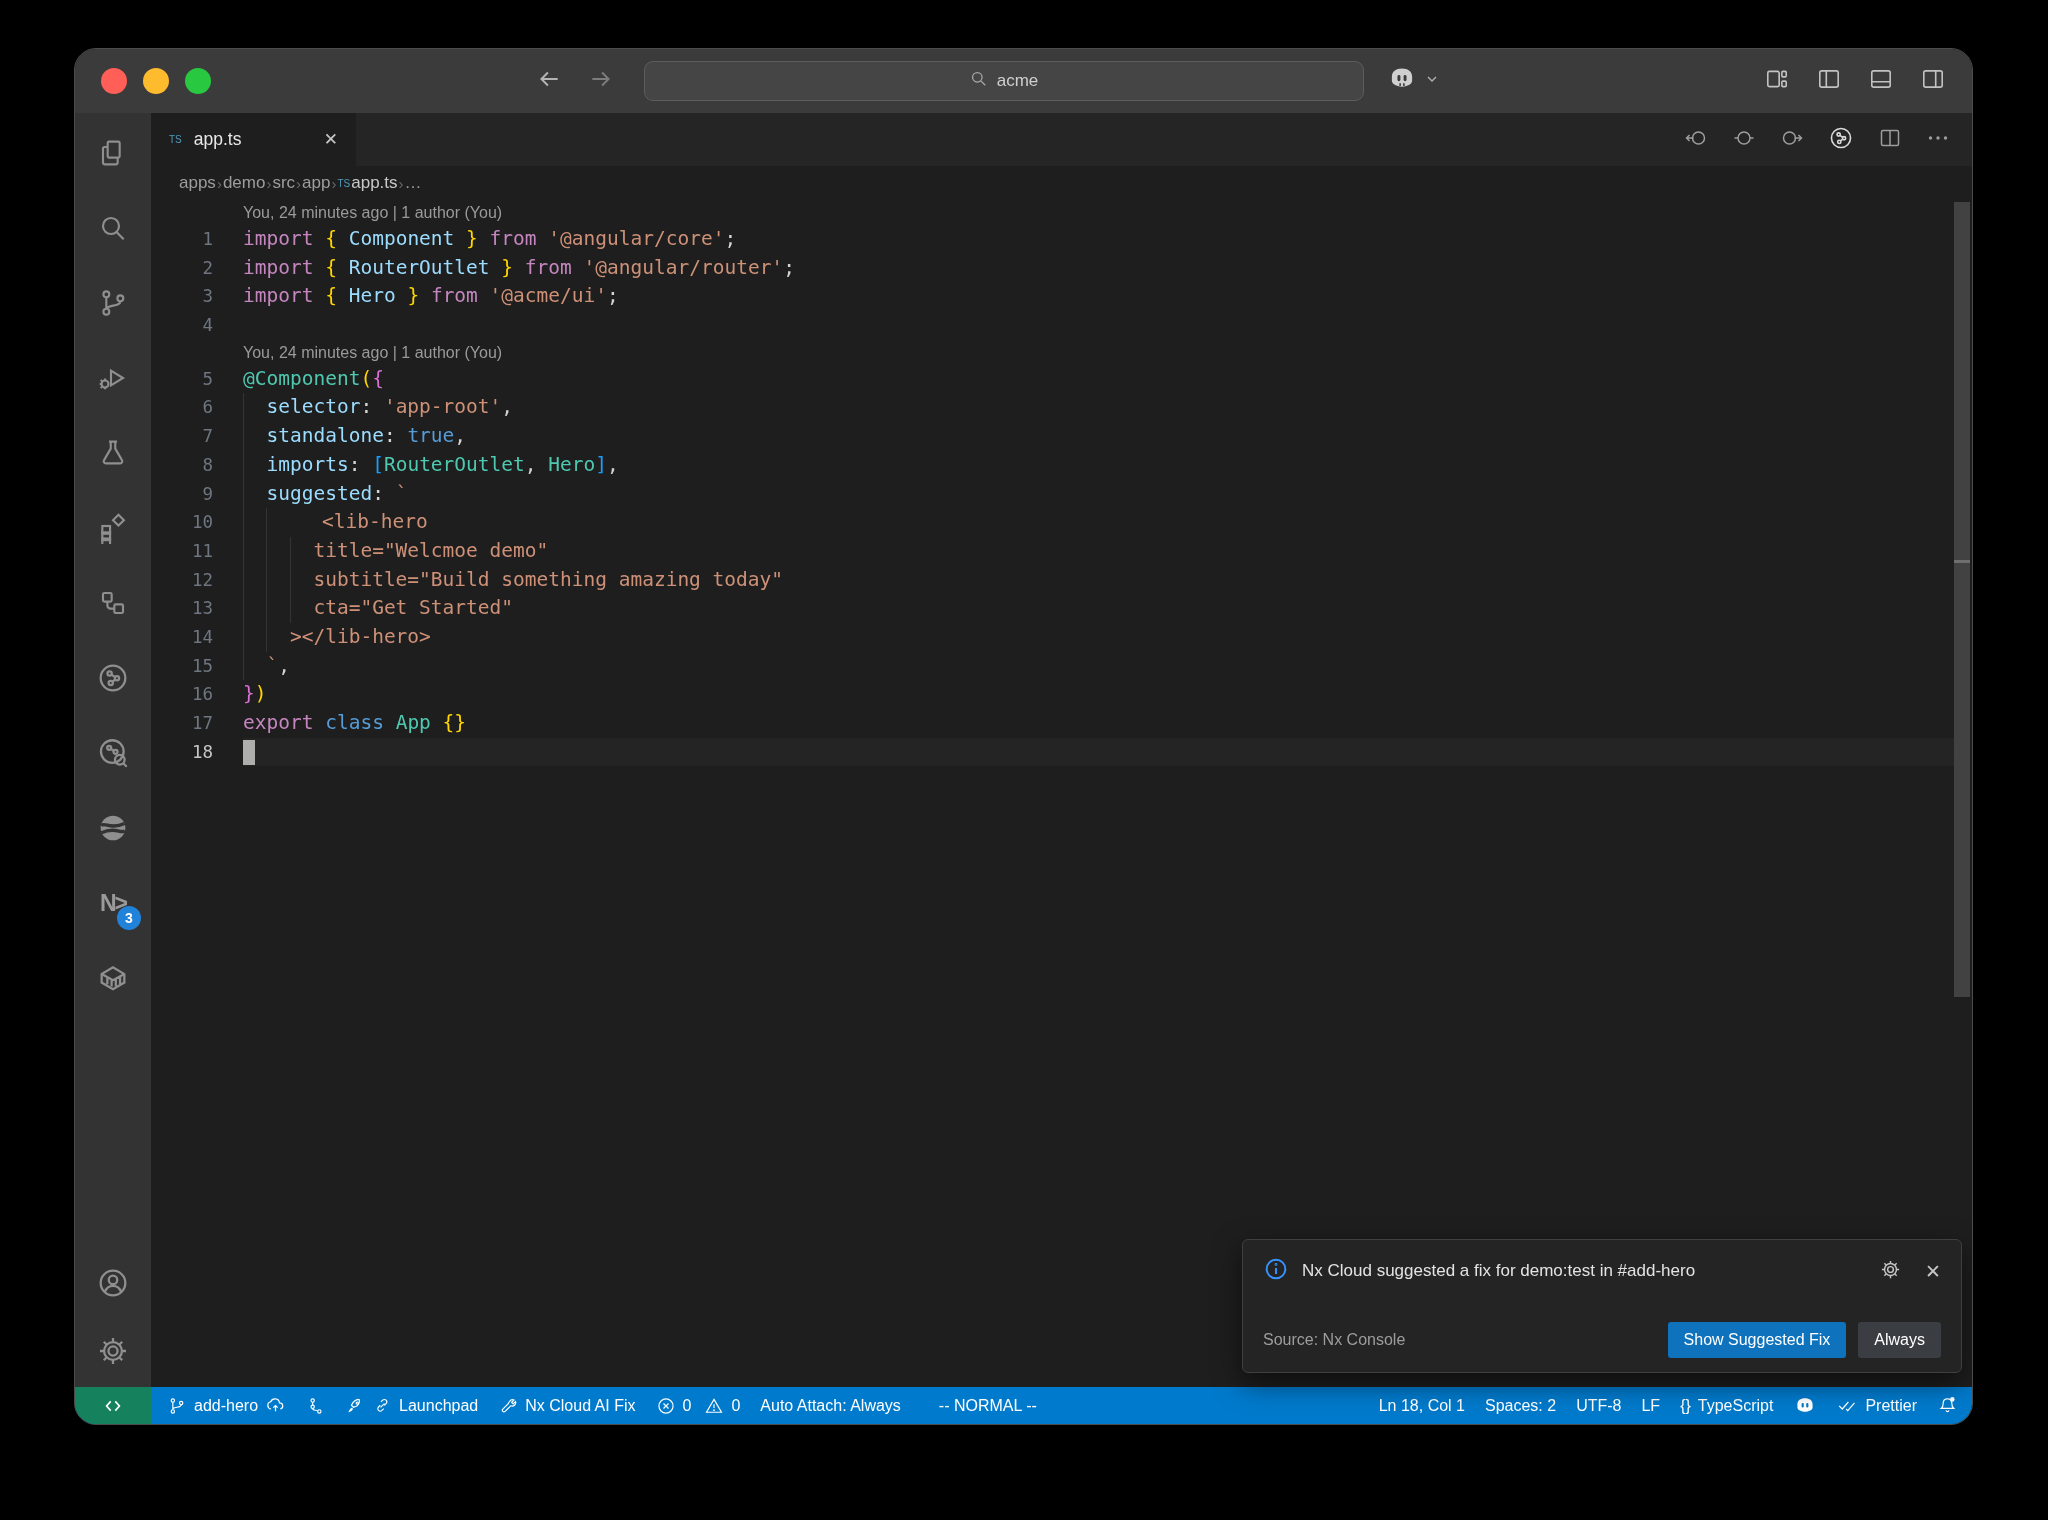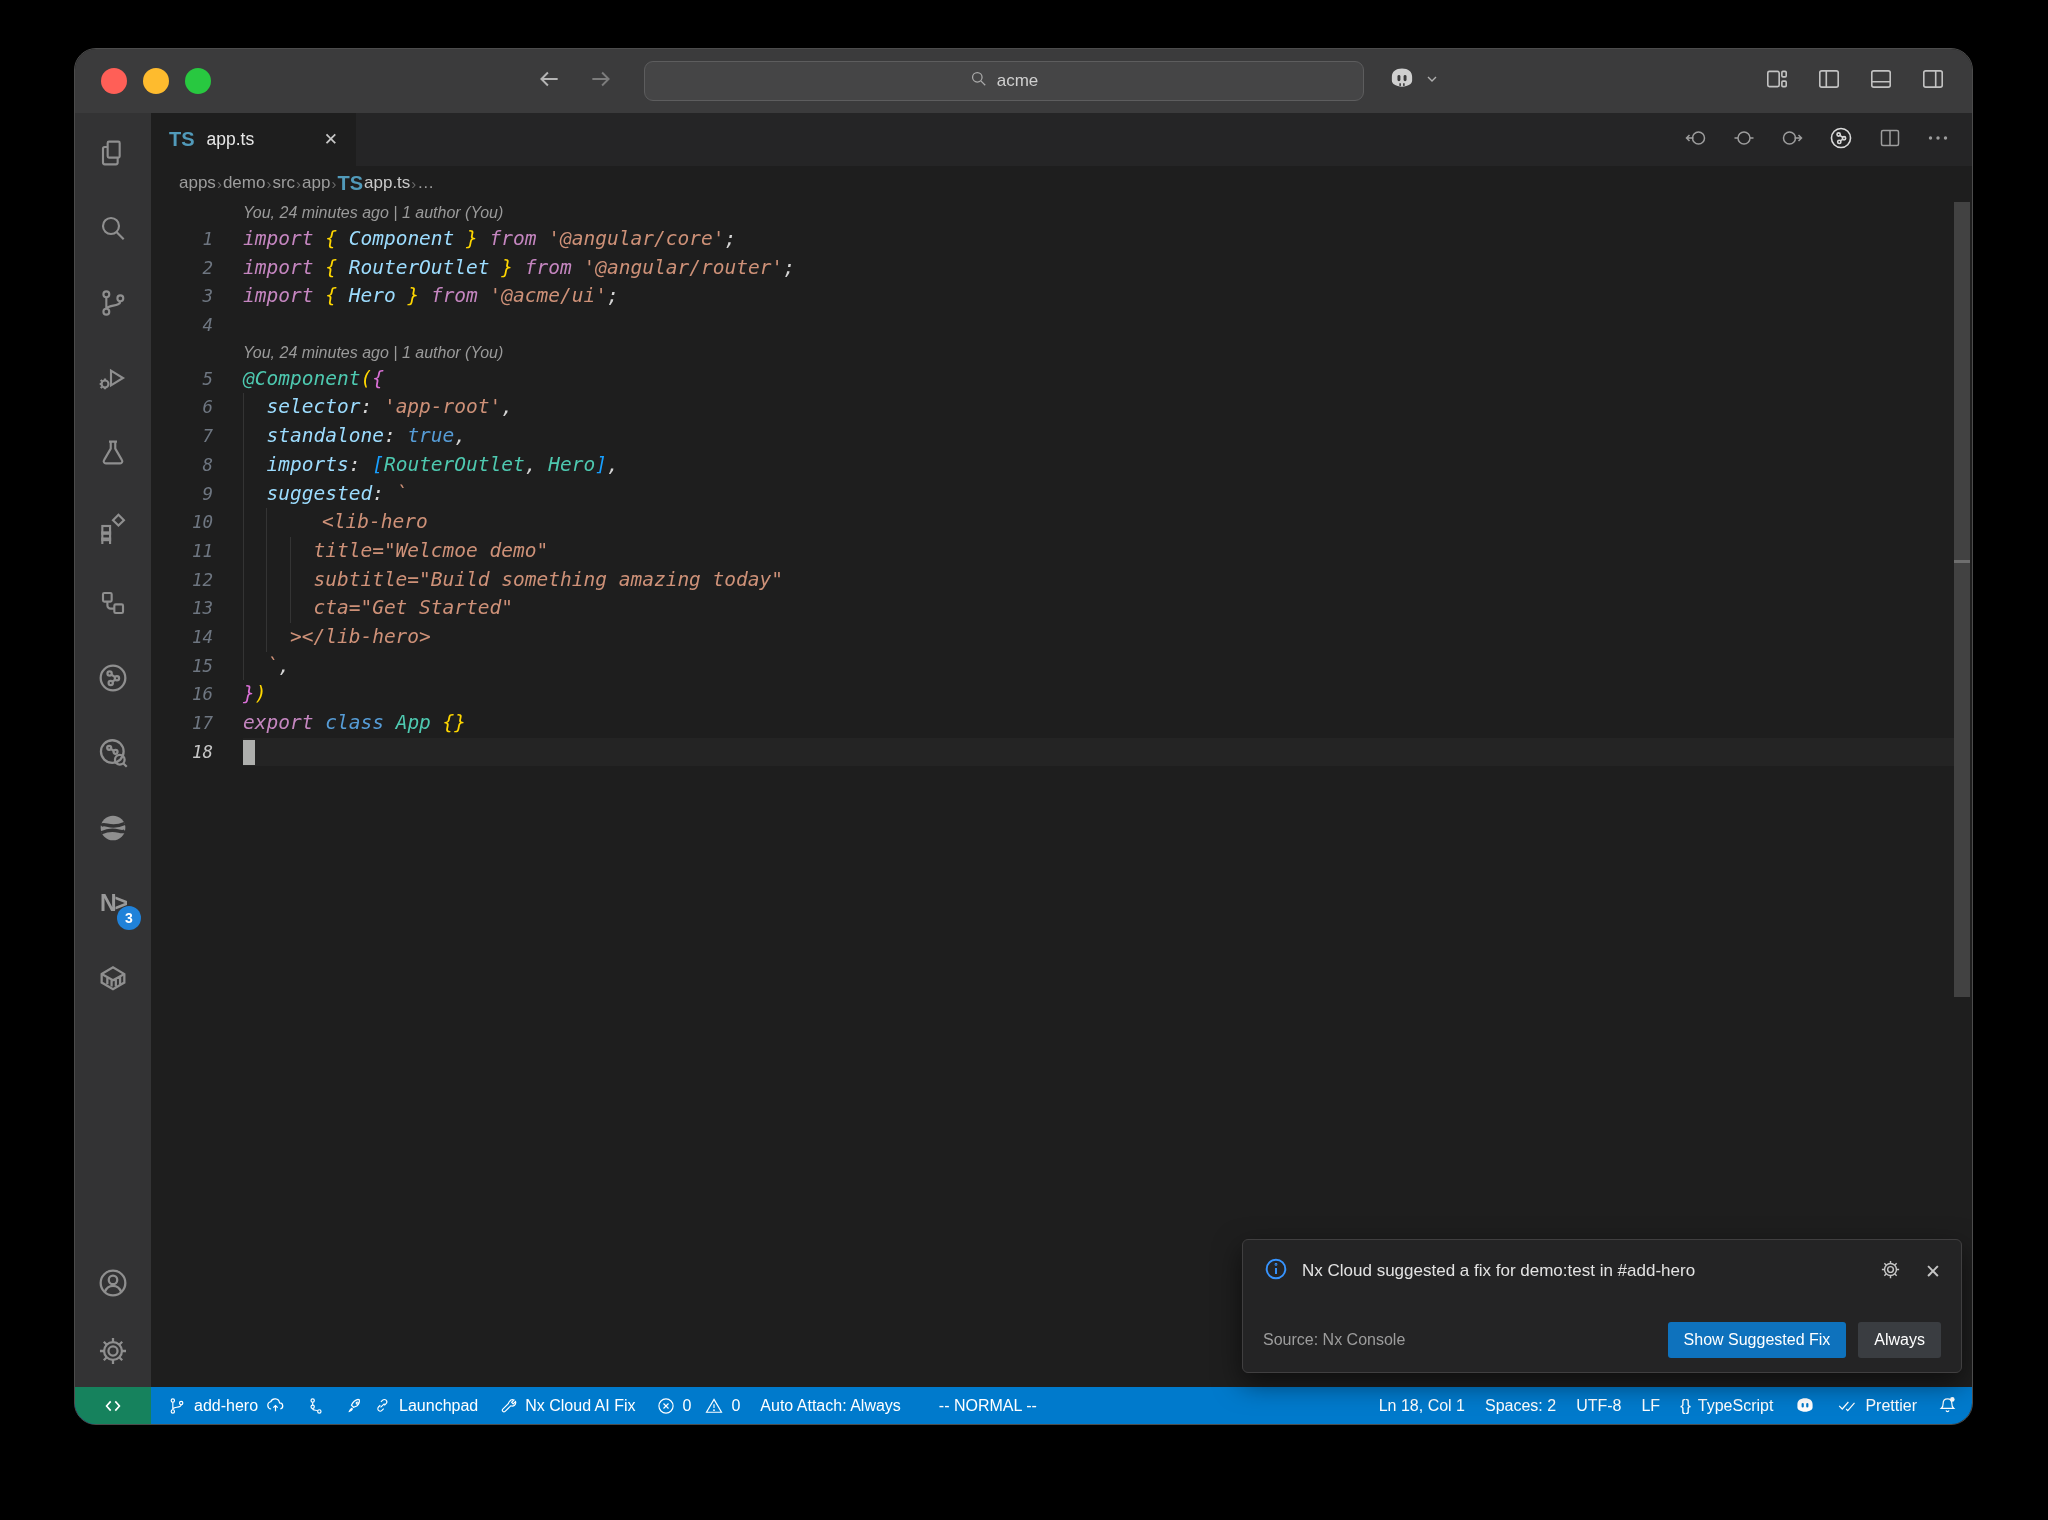--- a/index.html
+++ b/index.html
@@ -23,32 +23,32 @@
   .ab-top{display:flex;flex-direction:column;align-items:center;gap:27px;}
   .ab-bottom{margin-top:auto;display:flex;flex-direction:column;align-items:center;gap:20px;}
   .ab-icon{width:48px;height:48px;display:flex;align-items:center;justify-content:center;position:relative;color:#8f8f8f;}
   .ab-icon svg{stroke:#8f8f8f;fill:none;stroke-width:1.6;}
   .nx-glyph{font-size:23px;font-weight:700;color:#9a9a9a;letter-spacing:-2px;}
   .nx-badge{position:absolute;right:-4px;bottom:-3px;width:24px;height:24px;border-radius:50%;color:#fff;font-size:14px;font-weight:700;display:flex;align-items:center;justify-content:center;}
   
   .editor-group{flex:1;display:flex;flex-direction:column;background:#1e1e1e;min-width:0;position:relative;}
   .tabbar{height:53px;background:#252526;display:flex;align-items:stretch;flex:0 0 auto;}
   .tab{background:#1e1e1e;display:flex;align-items:center;padding:0 18px;gap:12px;width:205px;}
-  .ts-badge{color:#519ABA;font-weight:700;font-size:20px;}
+  .ts-badge{color:#519ABA;font-weight:400;font-size:10px;}
   .tab-label{color:#e8e8e8;font-size:17.5px;}
   .tab-close{margin-left:auto;color:#c8c8c8;font-size:17px;}
   .tab-actions{margin-left:auto;display:flex;align-items:center;gap:24px;padding-right:22px;}
   .tab-actions svg{stroke:#9d9d9d;fill:none;stroke-width:1.5;}
   .tab-actions .bright svg{stroke:#d9d9d9;}
   .breadcrumbs{height:34px;display:flex;align-items:center;padding-left:28px;gap:1px;color:#9d9d9d;font-size:17px;flex:0 0 auto;}
   .bc-sep{color:#6a6a6a;font-size:15px;}
   .bc-file{color:#c9c9c9;}
   
   .code-pane{flex:1;position:relative;overflow:hidden;}
-  .rows{position:absolute;left:0;right:12px;top:0;font-style:italic;}
+  .rows{position:absolute;left:0;right:12px;top:0;}
   .row{display:flex;height:28.7px;line-height:28.7px;font-family:"DejaVu Sans Mono","Liberation Mono",monospace;font-size:19.5px;white-space:pre;}
   .gutter{width:62px;text-align:right;color:#6e7681;font-size:17.5px;flex:0 0 auto;font-family:"DejaVu Sans Mono",monospace;}
   .content{margin-left:30px;flex:1;position:relative;}
   .blame-row{height:25px;line-height:25px;font-family:"Liberation Sans",sans-serif;font-size:16px;color:#9a9a9a;padding-left:92px;white-space:pre;}
   .row.current .content{background:#242424;}
   .row.current .gutter{color:#c6c6c6;}
   .cursor{position:absolute;left:0;top:2px;width:12px;height:25px;background:#aeafad;}
   .guide{position:absolute;top:0;bottom:0;width:1px;background:#343434;}
   .scrollbar{position:absolute;right:0;top:0;bottom:0;width:20px;}
   .scroll-slider{position:absolute;top:2px;right:2px;width:16px;height:795px;background:#424242;}

